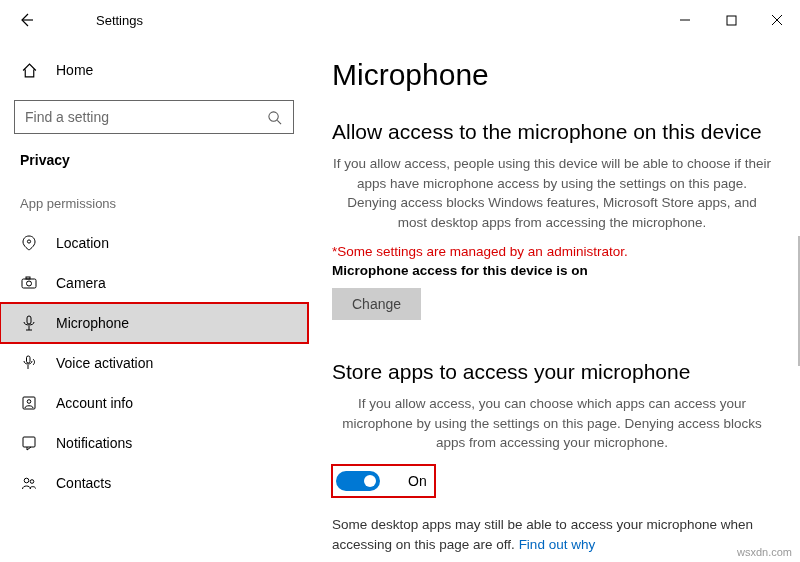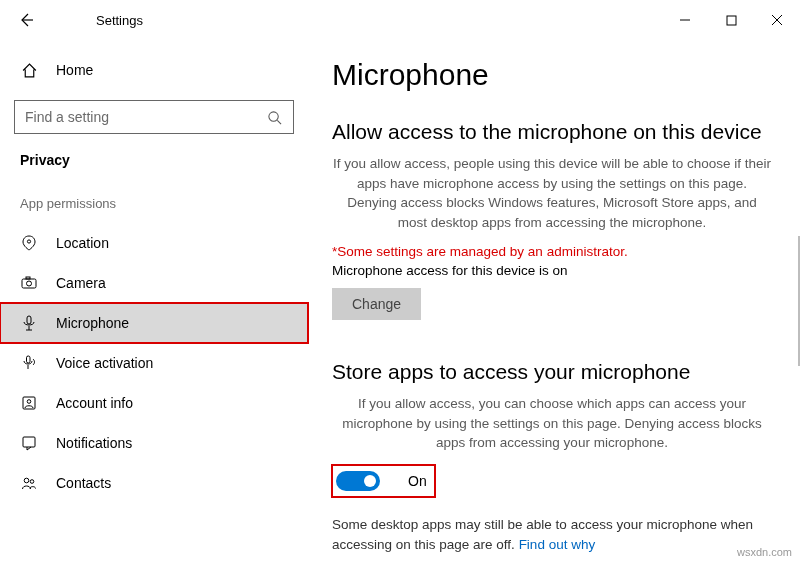--- a/index.html
+++ b/index.html
@@ -115,20 +115,21 @@
   text-align: center;
 }
 .warn {
   color: #d80000;
   font-size: 13.5px;
   margin-bottom: 4px;
 }
 .status-line {
   font-size: 13.5px;
   margin-bottom: 10px;
+  font-weight: bold;
 }
 .grey-btn {
   background: #ccc;
   border: none;
   padding: 8px 20px;
   font-size: 14px;
   color: #444;
   cursor: pointer;
   margin-bottom: 40px;
 }

